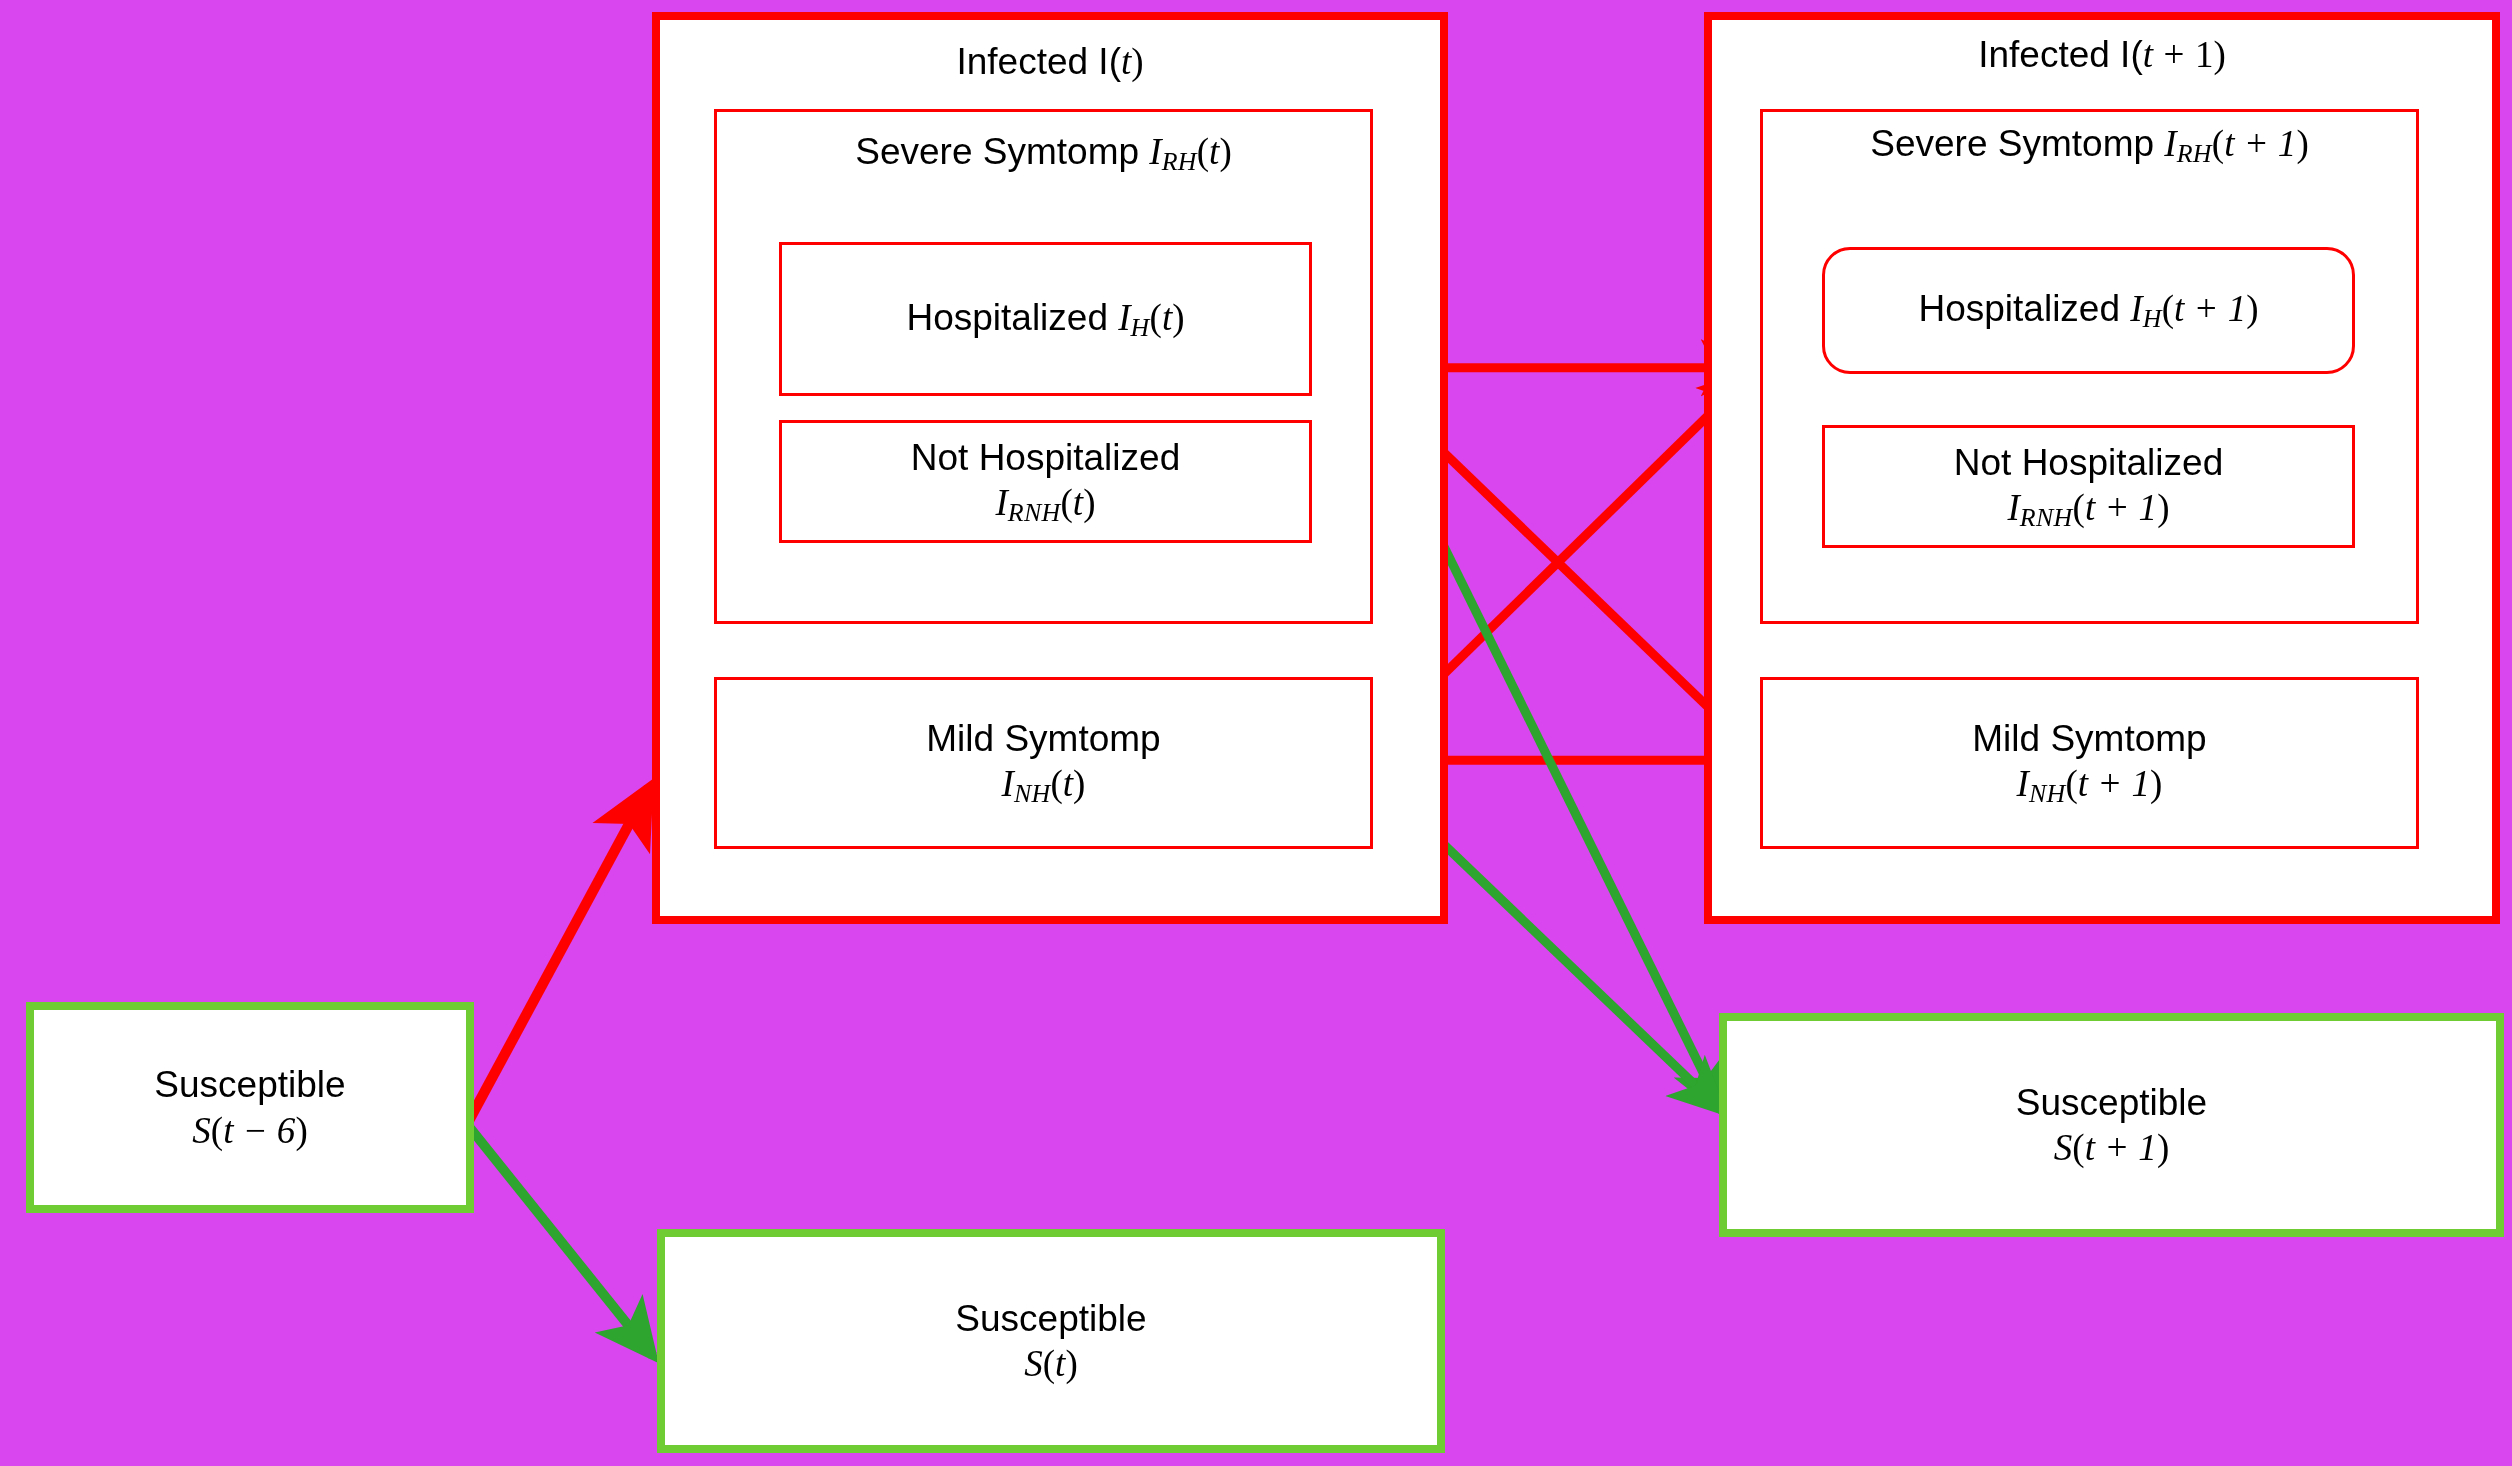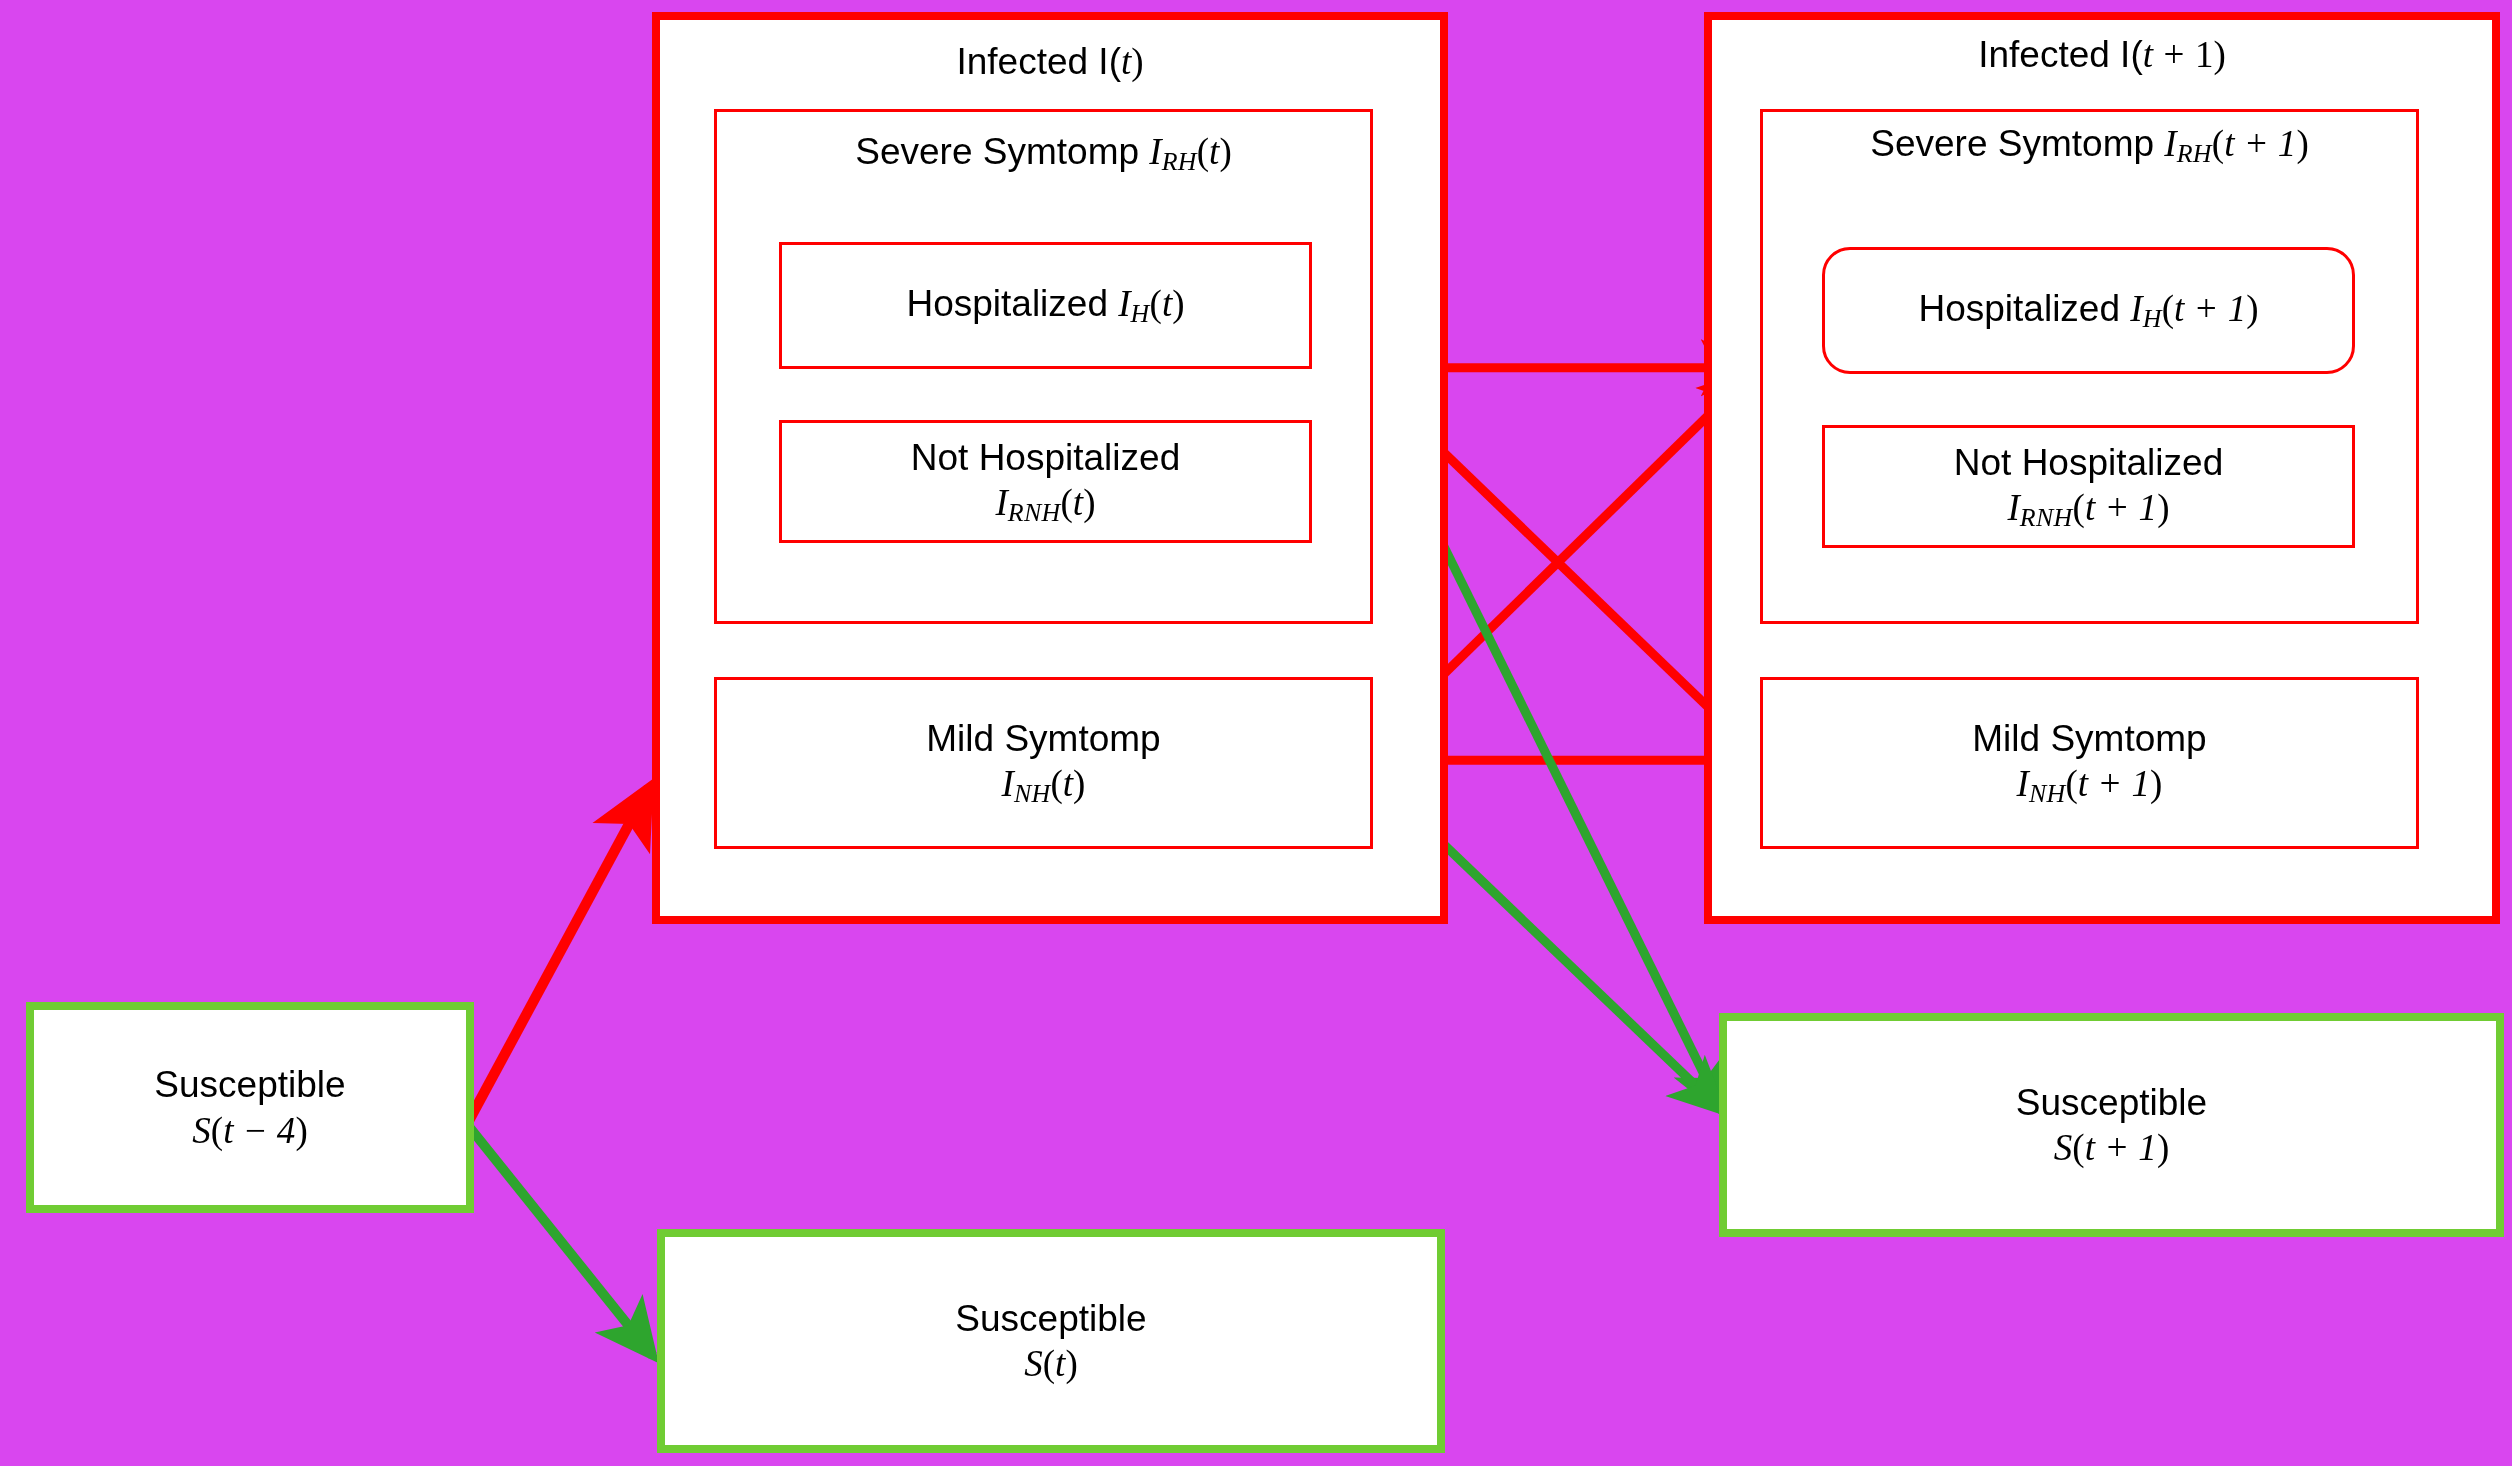--- a/index.html
+++ b/index.html
@@ -114,21 +114,21 @@
       <span>Infected I(</span><span class="mvar">t</span><span class="mparen">)</span>
     </div>
   </div>
 
   <div class="box box-inner-red" style="left:714px; top:109px; width:659px; height:515px;">
     <div class="box-label" style="top:18px;text-align:center;">
       <span>Severe Symtomp </span><span class="mvar">I</span><span class="msub">RH</span><span class="mparen">(</span><span class="mvar">t</span><span class="mparen">)</span>
     </div>
   </div>
 
-  <div class="box box-inner-red" style="left:779px; top:242px; width:533px; height:127px;">
+  <div class="box box-inner-red" style="left:779px; top:242px; width:533px; height:154px;">
     <div class="centered-label">
       <span>Hospitalized </span><span class="mvar">I</span><span class="msub">H</span><span class="mparen">(</span><span class="mvar">t</span><span class="mparen">)</span>
     </div>
   </div>
 
   <div class="box box-inner-red" style="left:779px; top:420px; width:533px; height:123px;">
     <div class="centered-label">
       <span>Not Hospitalized</span><br>
       <span class="mvar">I</span><span class="msub">RNH</span><span class="mparen">(</span><span class="mvar">t</span><span class="mparen">)</span>
     </div>
@@ -169,21 +169,21 @@
   <div class="box box-inner-red" style="left:1760px; top:677px; width:659px; height:172px;">
     <div class="centered-label">
       <span>Mild Symtomp</span><br>
       <span class="mvar">I</span><span class="msub">NH</span><span class="mparen">(</span><span class="mvar">t + 1</span><span class="mparen">)</span>
     </div>
   </div>
 
   <div class="box box-green" style="left:26px; top:1002px; width:448px; height:211px;">
     <div class="centered-label">
       <span>Susceptible</span><br>
-      <span class="mvar">S</span><span class="mparen">(</span><span class="mvar">t − 4</span><span class="mparen">)</span>
+      <span class="mvar">S</span><span class="mparen">(</span><span class="mvar">t − 6</span><span class="mparen">)</span>
     </div>
   </div>
 
   <div class="box box-green" style="left:657px; top:1229px; width:788px; height:224px;">
     <div class="centered-label">
       <span>Susceptible</span><br>
       <span class="mvar">S</span><span class="mparen">(</span><span class="mvar">t</span><span class="mparen">)</span>
     </div>
   </div>
 

